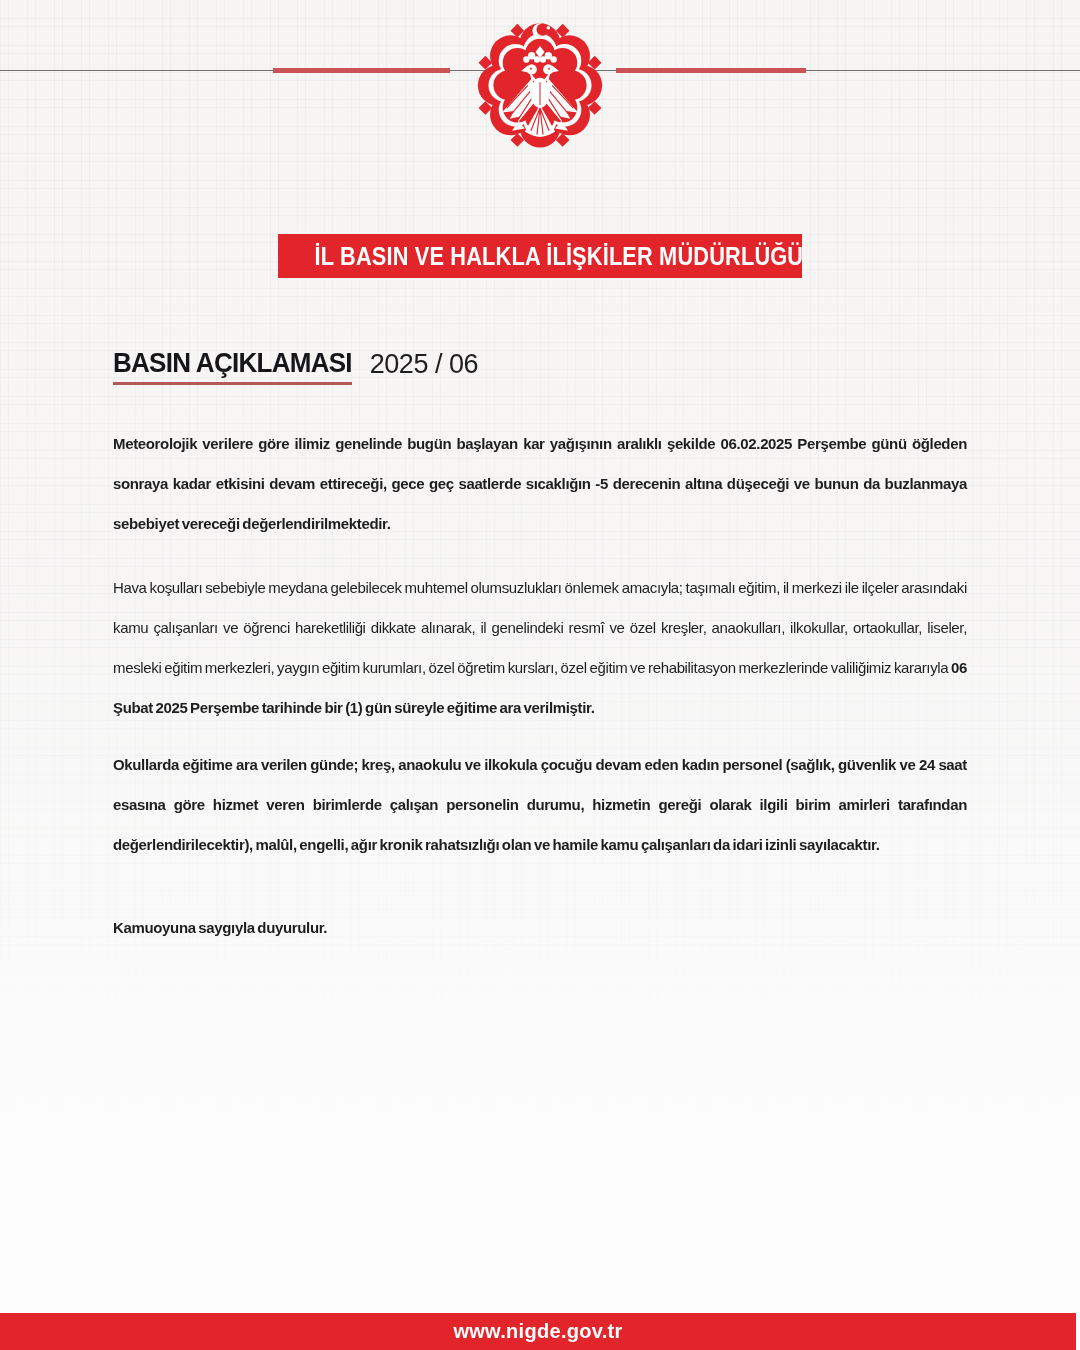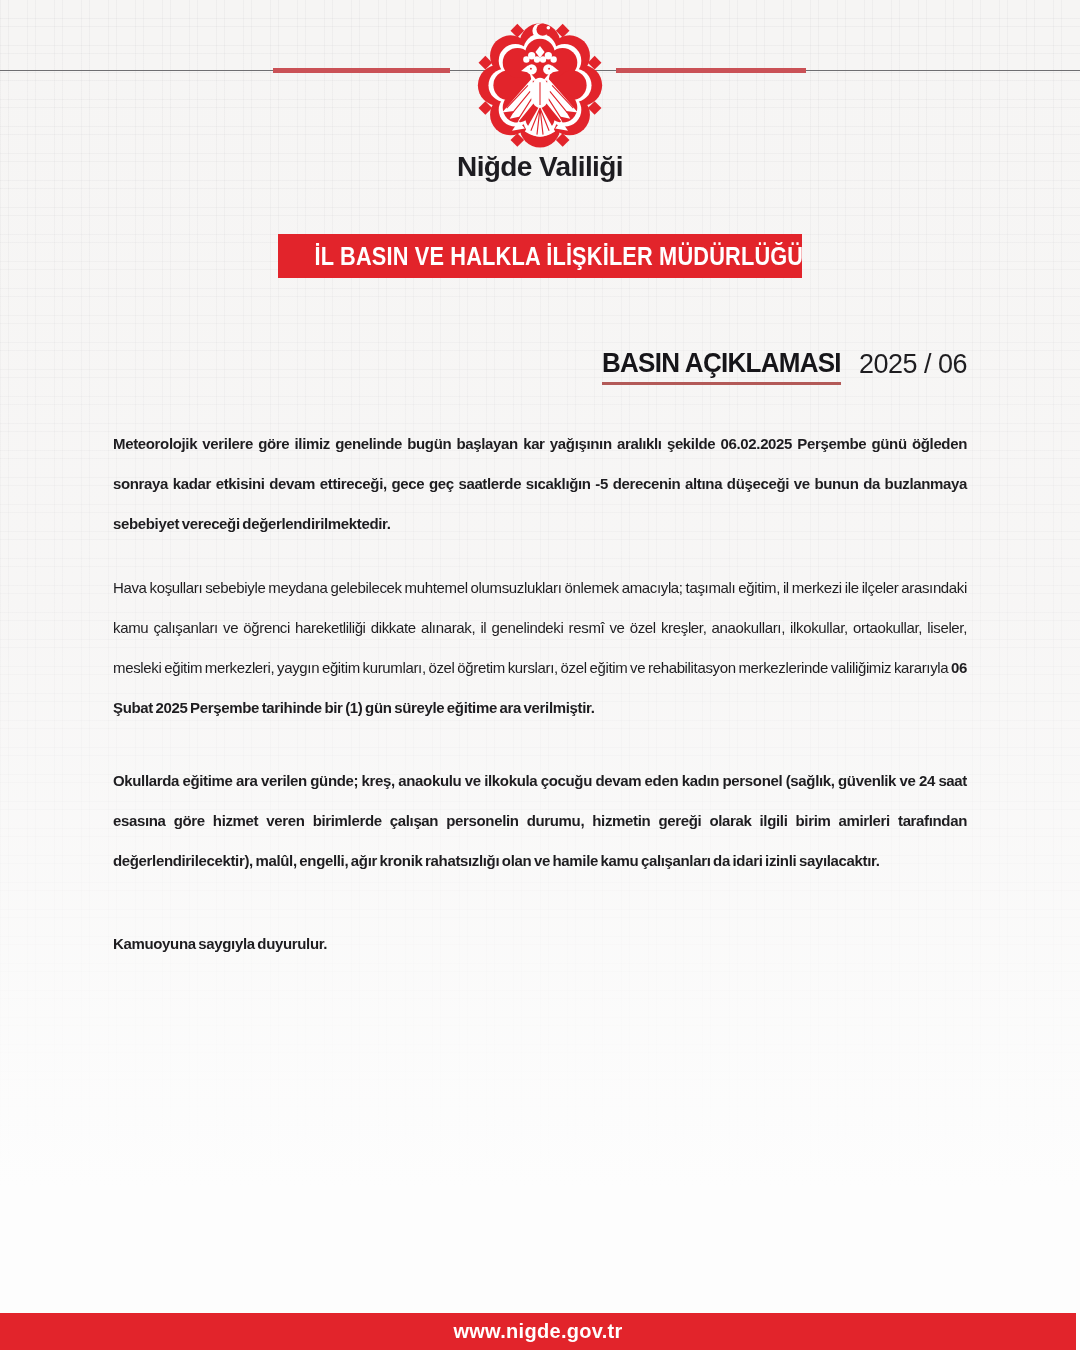--- a/index.html
+++ b/index.html
@@ -49,35 +49,35 @@
   .dept-banner > span {
     display: inline-block;
     font-size: 25px; font-weight: 800; letter-spacing: 0.2px;
     transform: scaleX(0.87);
     white-space: nowrap;
   }
 
   
   .doc { position: absolute; top: 348px; left: 113px; width: 854px; color: #1e1d20; }
 
-  .title-row { display: flex; justify-content: flex-end; align-items: flex-start; }
+  .title-row { display: flex; justify-content: flex-start; align-items: flex-start; }
   .title-wrap { transform: scaleX(0.93); transform-origin: left top; }
   .doc-title { font-size: 28px; font-weight: 800; letter-spacing: -0.8px; line-height: 30px; color: #161519; }
   .title-underline { margin-top: 4px; height: 3px; width: 100%; background: #b35a58; }
   .doc-ref { font-size: 27px; font-weight: 400; letter-spacing: -0.5px; line-height: 30px; margin-top: 1px; }
 
   .doc p {
     font-size: 15px; line-height: 40px;
     letter-spacing: -0.35px; word-spacing: -1.2px;
     text-align: justify;
   }
   .doc p.bold, .doc p strong { font-weight: 700; }
   .p1 { margin-top: 39px; }
   .p2 { margin-top: 24px; font-weight: 400; }
-  .p3 { margin-top: 33px; }
+  .p3 { margin-top: 17px; }
   .p4 { margin-top: 43px; text-align: left; }
 
   
   .site-footer {
     position: absolute; left: 0; right: 4px; bottom: 0; height: 37px;
     background: #e2242b;
     display: flex; align-items: center; justify-content: center;
     color: #ffffff; font-size: 20px; font-weight: 700; letter-spacing: 0.3px;
   }
 </style>
@@ -173,21 +173,20 @@
         <path d="M72 149 L63 162 L80 159 Z" fill="#ffffff"></path>
         <path d="M128 149 L137 162 L120 159 Z" fill="#ffffff"></path>
 
         <path d="M100 128 L80 163 Q100 176 120 163 Z" fill="#ffffff"></path>
         <path d="M100 132 L88 162 M100 132 L96 167 M100 132 L104 167 M100 132 L112 162" stroke="#e2242b" stroke-width="1.5" fill="none"></path>
       </g>
     </svg>
   </div>
 
   <div class="org-block">
-    <div class="org-name">Niğde Valiliği</div>
   </div>
 
   <div class="dept-banner">
     <span>İL BASIN VE HALKLA İLİŞKİLER MÜDÜRLÜĞÜ</span>
   </div>
 
   <div class="doc">
     <div class="title-row">
       <div class="title-wrap">
         <div class="doc-title">BASIN AÇIKLAMASI</div>

